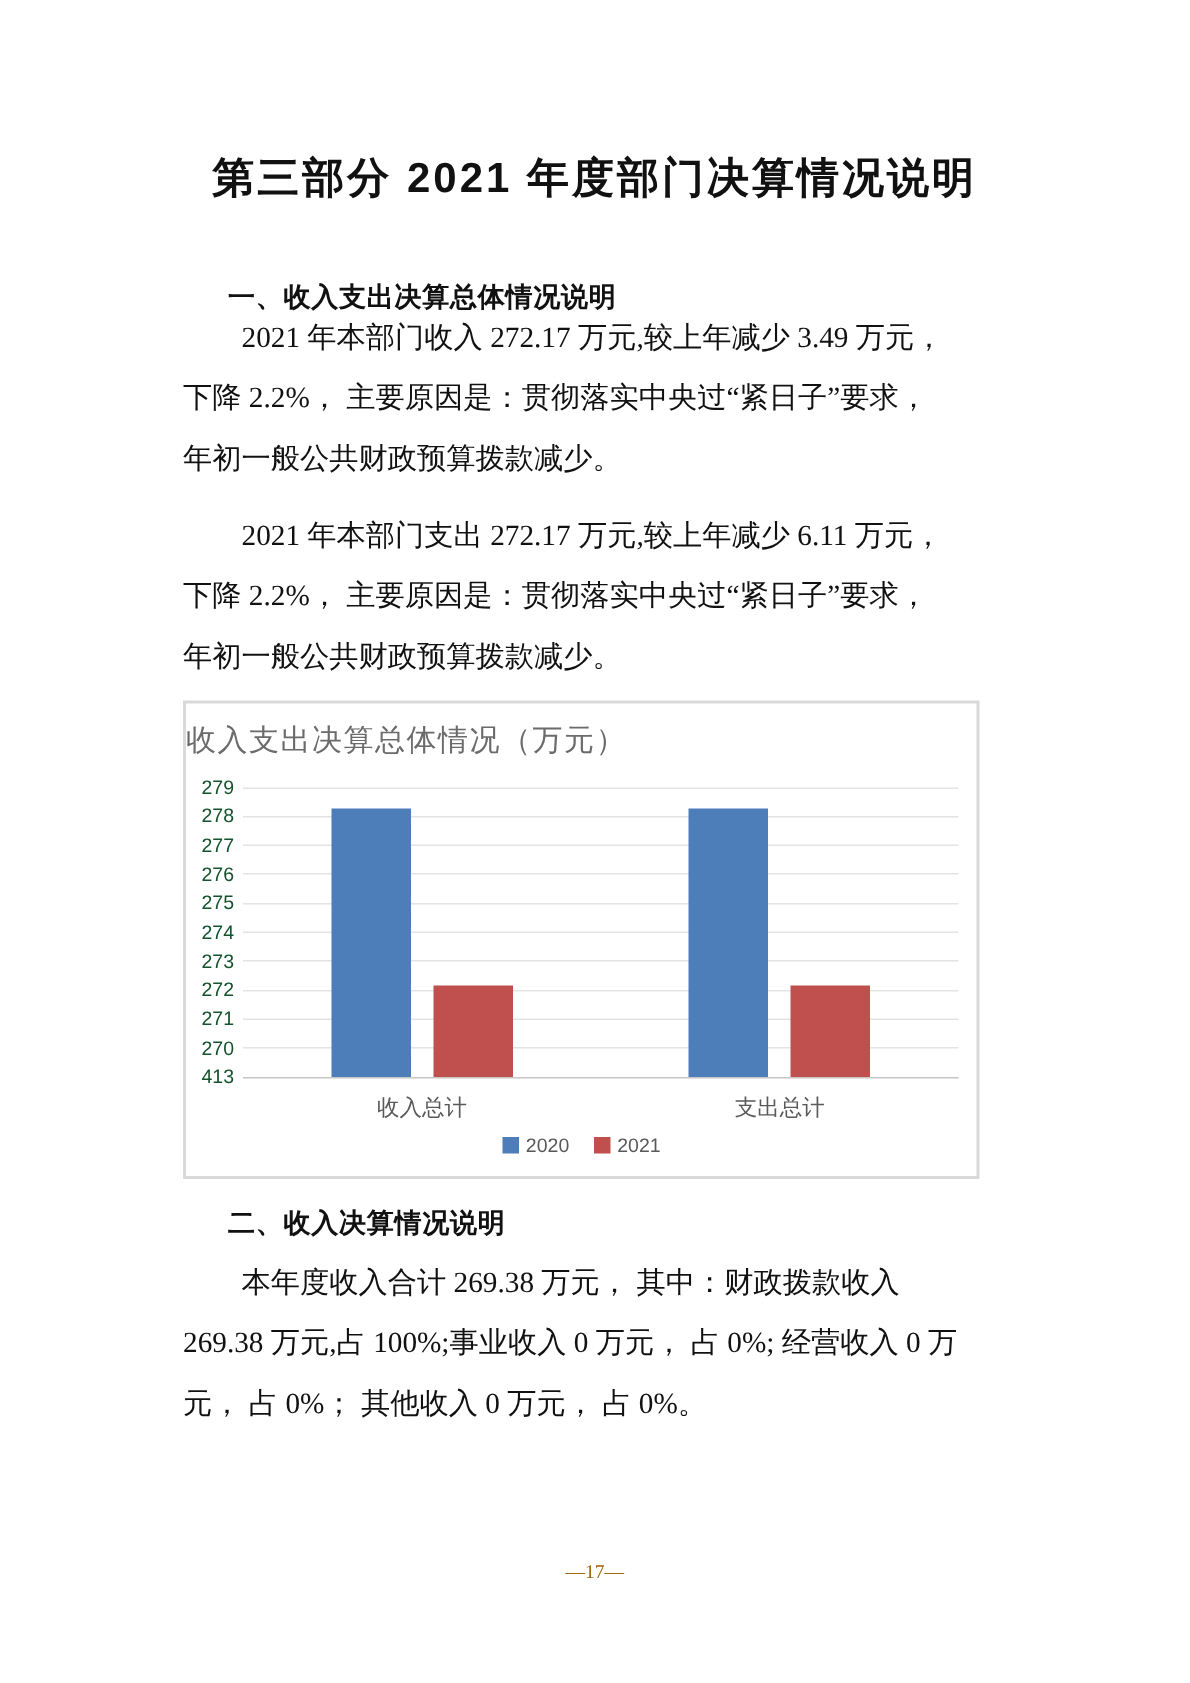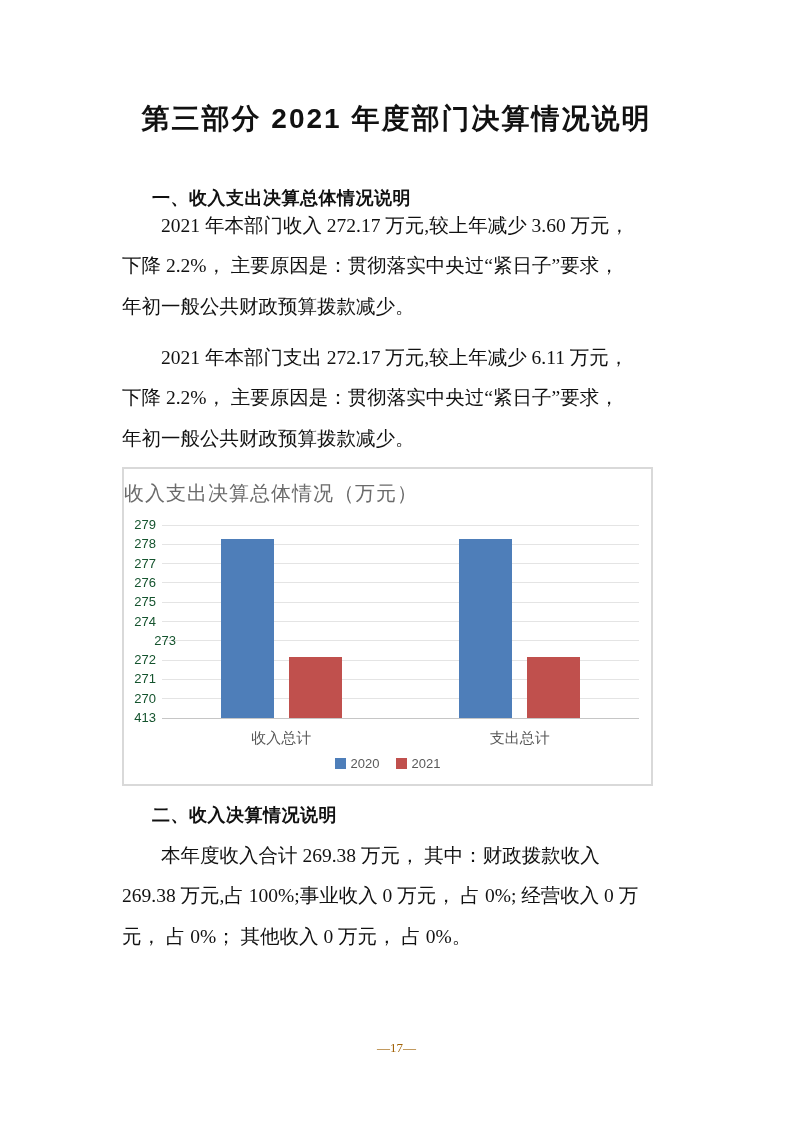--- a/index.html
+++ b/index.html
@@ -40,21 +40,21 @@
 </head>
 <body>
 
 <div class="page">
 
   <div class="doc-title">第三部分 2021 年度部门决算情况说明</div>
 
   <div id="h1" class="section-heading">一、收入支出决算总体情况说明</div>
 
   <div id="para1" class="para">
-    <div class="line indent">2021 年本部门收入 272.17 万元,较上年减少 3.60 万元，</div>
+    <div class="line indent">2021 年本部门收入 272.17 万元,较上年减少 3.49 万元，</div>
     <div class="line">下降 2.2%， 主要原因是：贯彻落实中央过“紧日子”要求，</div>
     <div class="line">年初一般公共财政预算拨款减少。</div>
   </div>
 
   <div id="para2" class="para">
     <div class="line indent">2021 年本部门支出 272.17 万元,较上年减少 6.11 万元，</div>
     <div class="line">下降 2.2%， 主要原因是：贯彻落实中央过“紧日子”要求，</div>
     <div class="line">年初一般公共财政预算拨款减少。</div>
   </div>
 
@@ -77,21 +77,21 @@
         <div class="bar" style="left: 297.25px; width: 53px; height: 179.104px; background: rgb(78, 126, 185);"></div>
         <div class="bar" style="left: 365.25px; width: 53px; height: 61.181px; background: rgb(192, 80, 77);"></div>
       </div>
     <div id="chart-extras">
         <div class="ytick" style="top: 48px;">279</div>
         <div class="ytick" style="top: 67.3px;">278</div>
         <div class="ytick" style="top: 86.6px;">277</div>
         <div class="ytick" style="top: 105.9px;">276</div>
         <div class="ytick" style="top: 125.2px;">275</div>
         <div class="ytick" style="top: 144.5px;">274</div>
-        <div class="ytick" style="top: 163.8px; margin-left: 20px;">273</div>
+        <div class="ytick" style="top: 163.8px;">273</div>
         <div class="ytick" style="top: 183.1px;">272</div>
         <div class="ytick" style="top: 202.4px;">271</div>
         <div class="ytick" style="top: 221.7px;">270</div>
         <div class="ytick" style="top: 241px;">413</div>
         <div class="xlabel" style="left: 157.25px;">收入总计</div>
         <div class="xlabel" style="left: 395.75px;">支出总计</div>
       </div>
     <div class="legend" id="chart-legend">
         <div class="legend-item">
           <span class="swatch" style="background: rgb(78, 126, 185);"></span>

